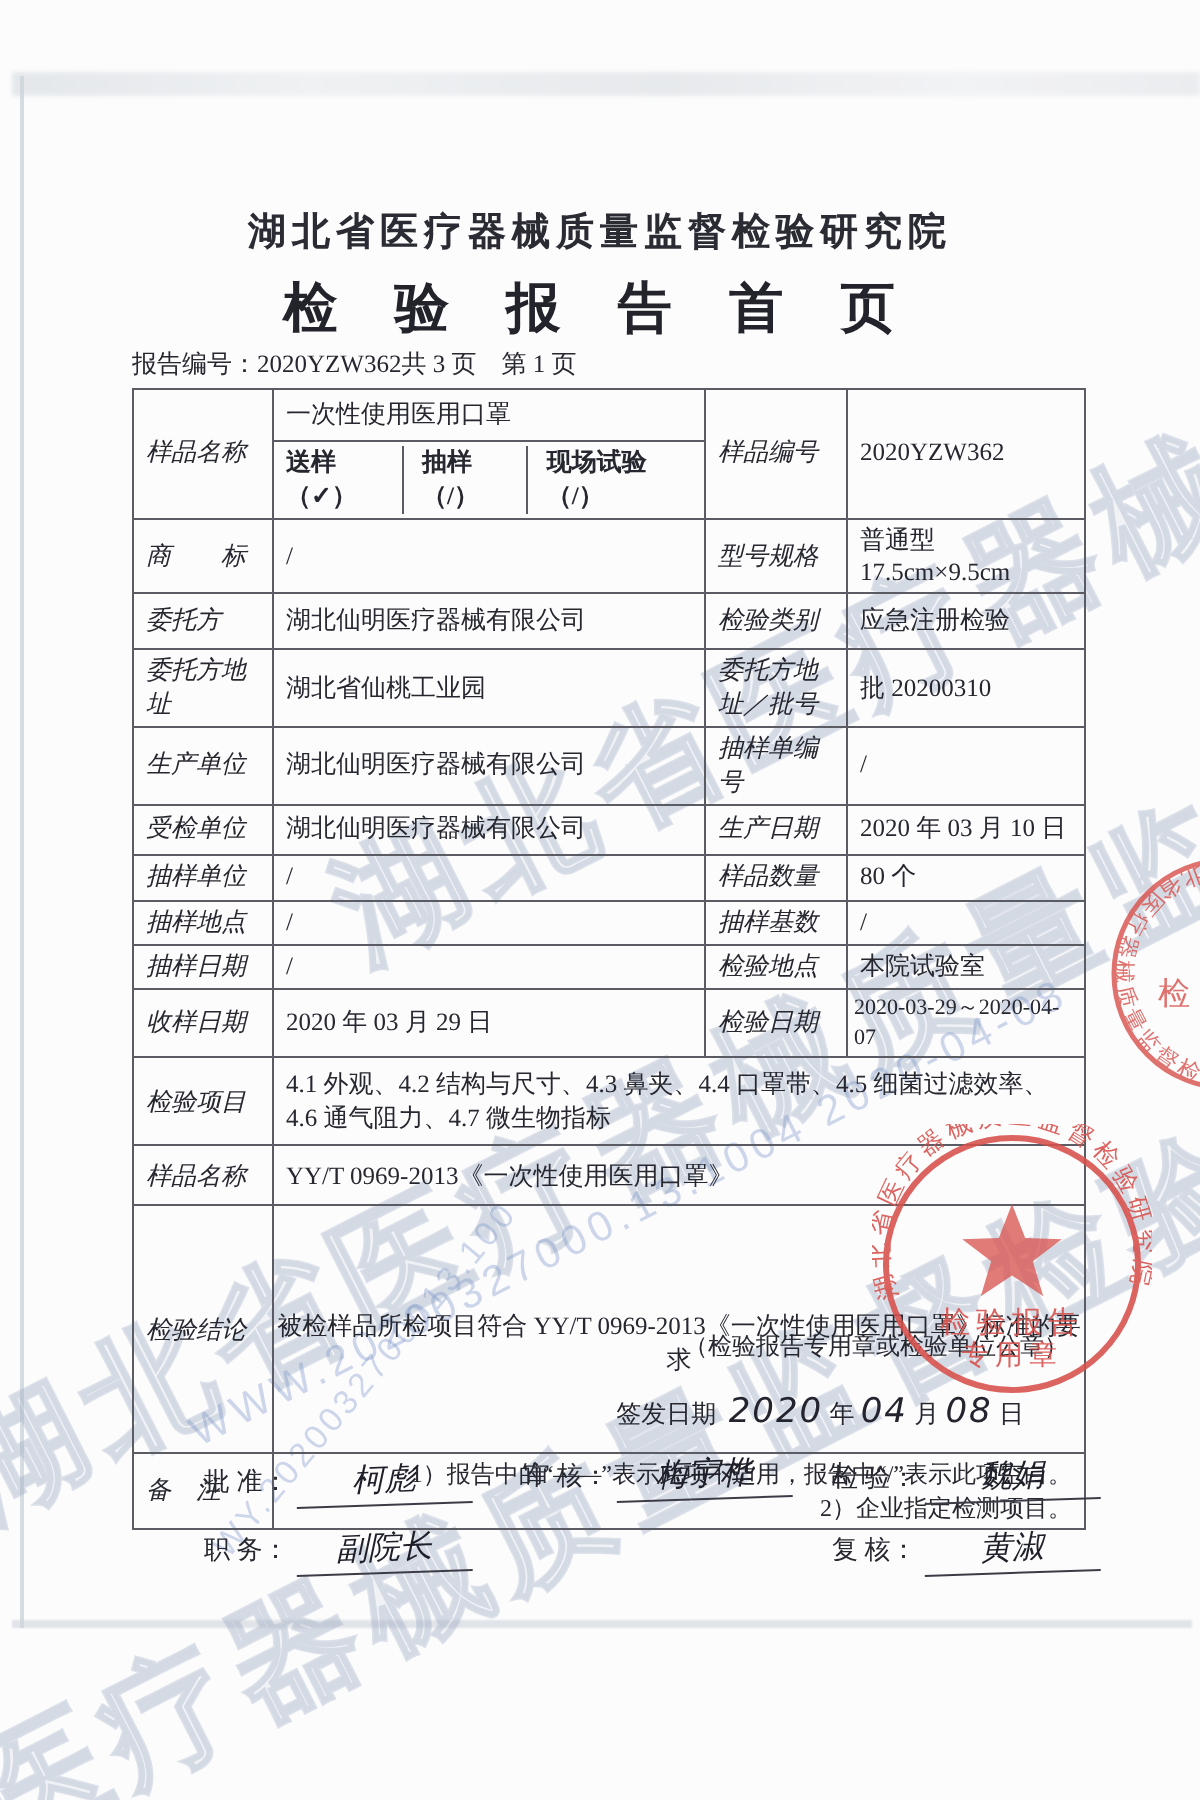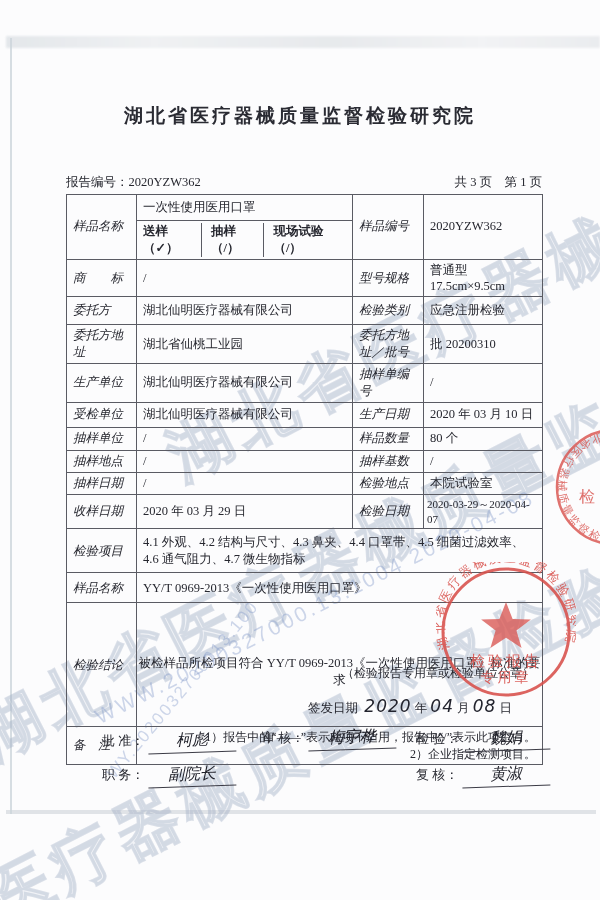--- a/index.html
+++ b/index.html
@@ -22,21 +22,21 @@
       white-space:nowrap;z-index:1;pointer-events:none;}
   .code1{left:70px;top:595px;font-size:21px;letter-spacing:3px;transform:rotate(-27deg);}
   .code2{left:70px;top:680px;font-size:17px;letter-spacing:2px;transform:rotate(-50deg);}
   
   .doc{position:absolute;inset:0;z-index:2;}
   .institute{position:absolute;top:103px;left:0;width:100%;text-align:center;
       font-size:19px;font-weight:bold;letter-spacing:3px;color:#2a2b33;}
   .doc-title{position:absolute;top:136px;left:0;width:100%;text-align:center;
       font-size:27px;font-weight:bold;letter-spacing:11px;color:#22232b;}
   .meta{position:absolute;top:174px;left:66px;width:476px;display:flex;
-      justify-content:space-between;font-size:12.5px;}
+      justify-content:flex-start;font-size:12.5px;}
   table.report{position:absolute;left:66px;top:194px;width:476px;border-collapse:collapse;
       table-layout:fixed;font-size:12.5px;color:#26272f;}
   table.report td{border:1px solid #5a5b63;padding:2px 6px;vertical-align:middle;
       overflow:hidden;line-height:1.35;}
   td.lab{padding-left:7px;font-style:italic;}
   .checks{display:flex;align-items:flex-start;font-weight:bold;}
   .chk{padding-right:9px;}
   .chk.b{border-right:1px solid #5a5b63;margin-right:9px;}
   .spec div{line-height:1.3;}
   .small{font-size:11px;padding:2px 3px !important;letter-spacing:0;}
@@ -71,20 +71,21 @@
 
   <div class="wm wm1">湖北省医疗器械质量监督检验研究院</div>
   <div class="wm wm2">湖北省医疗器械质量监督检验研究院</div>
   <div class="wm wm3">湖北省医疗器械质量监督检验研究院</div>
   <div class="wm-code code1">WWW.20200327000.13.1004 2020-04-08</div>
   <div class="wm-code code2">WY.2020032700013.100</div>
 
   <div class="doc">
 
     <div class="institute">湖北省医疗器械质量监督检验研究院</div>
+    <div class="doc-title">检 验 报 告 首 页</div>
     <div class="meta">
       <span>
         <span>报告编号：</span><span>2020YZW362</span>
       </span>
       <span>共 3 页　第 1 页</span>
     </div>
 
     <table class="report">
       <colgroup>
           <col style="width:70px">

